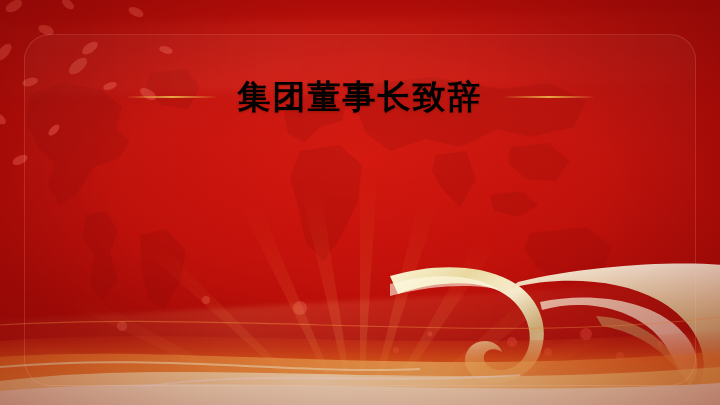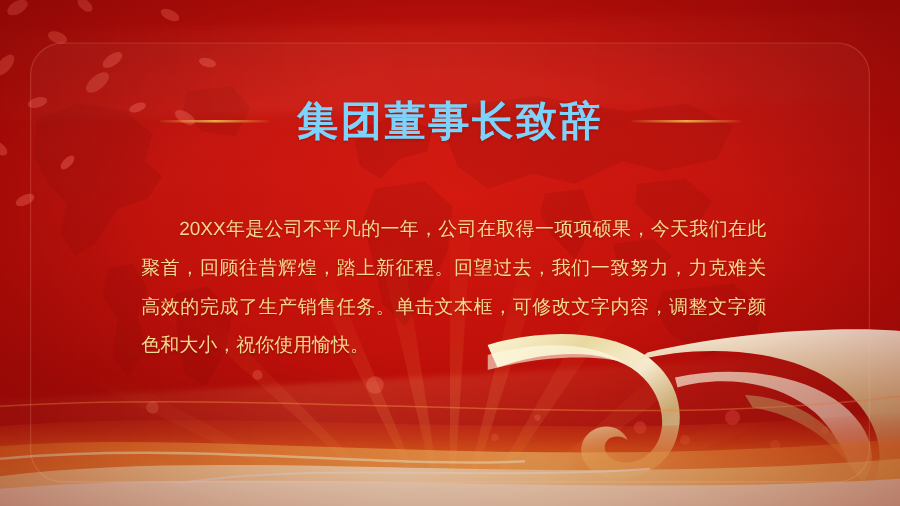--- a/index.html
+++ b/index.html
@@ -116,21 +116,21 @@
   .rule {
     width: 88px;
     height: 2px;
     background: linear-gradient(90deg, rgba(242,193,78,0.05) 0%, rgba(242,193,78,0.85) 50%, rgba(242,193,78,0.05) 100%);
     flex: none;
   }
   .title {
     font-size: 33px;
     font-weight: bold;
     letter-spacing: 2px;
-    color: #7dd3fc;
+    color: #000000;
     white-space: nowrap;
     text-shadow: 0 1px 2px rgba(120,20,0,0.55);
     font-family: Liberation Sans, sans-serif;
     text-align: center;
   }
 
   
   .body-text {
     position: absolute;
     left: 113px; top: 168px;
@@ -305,15 +305,14 @@
   <div class="bg-vignette"></div>
 
   <div class="panel"></div>
 
   <div class="title-row">
     <span class="rule"></span>
     <span class="title">集团董事长致辞</span>
     <span class="rule"></span>
   </div>
 
-  <div class="body-text">20XX年是公司不平凡的一年，公司在取得一项项硕果，今天我们在此聚首，回顾往昔辉煌，踏上新征程。回望过去，我们一致努力，力克难关高效的完成了生产销售任务。单击文本框，可修改文字内容，调整文字颜色和大小，祝你使用愉快。</div>
 
 </div>
 
 </body></html>

